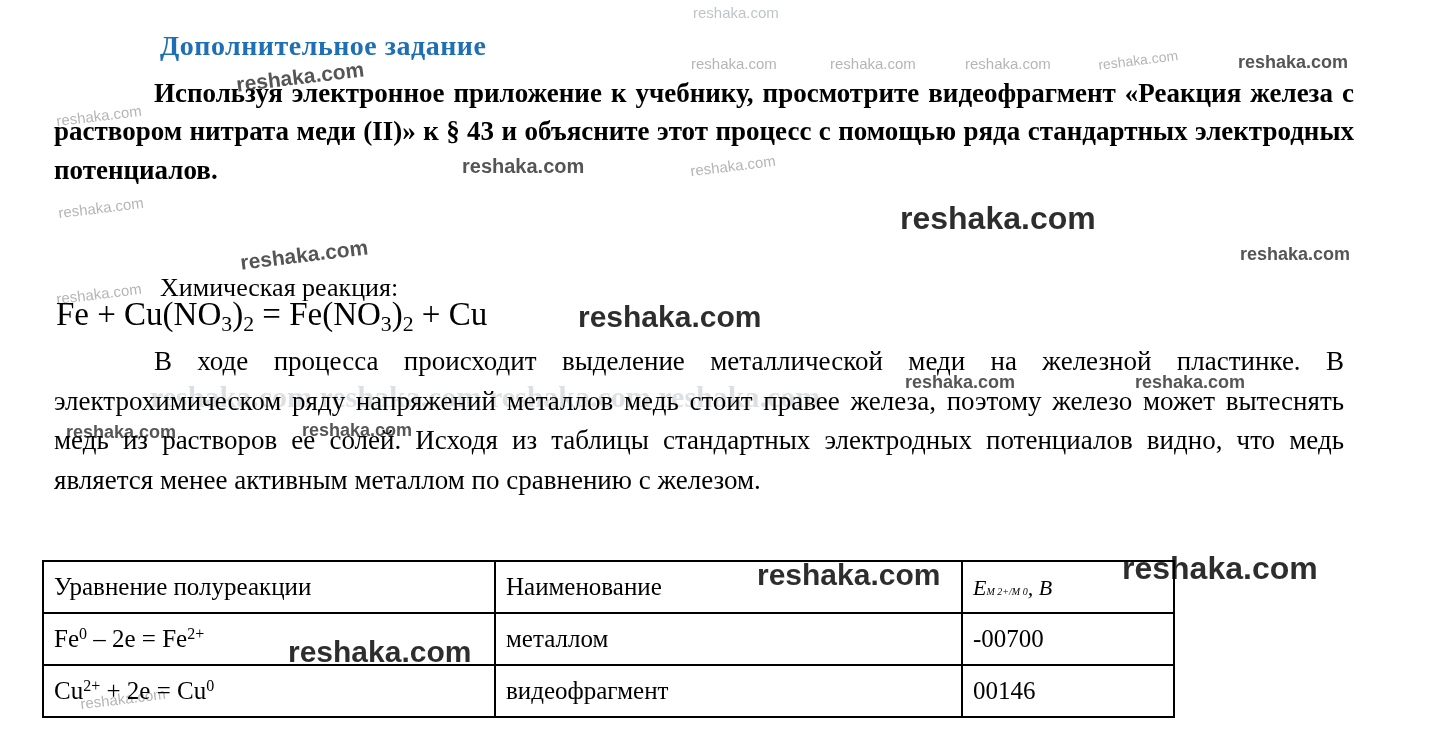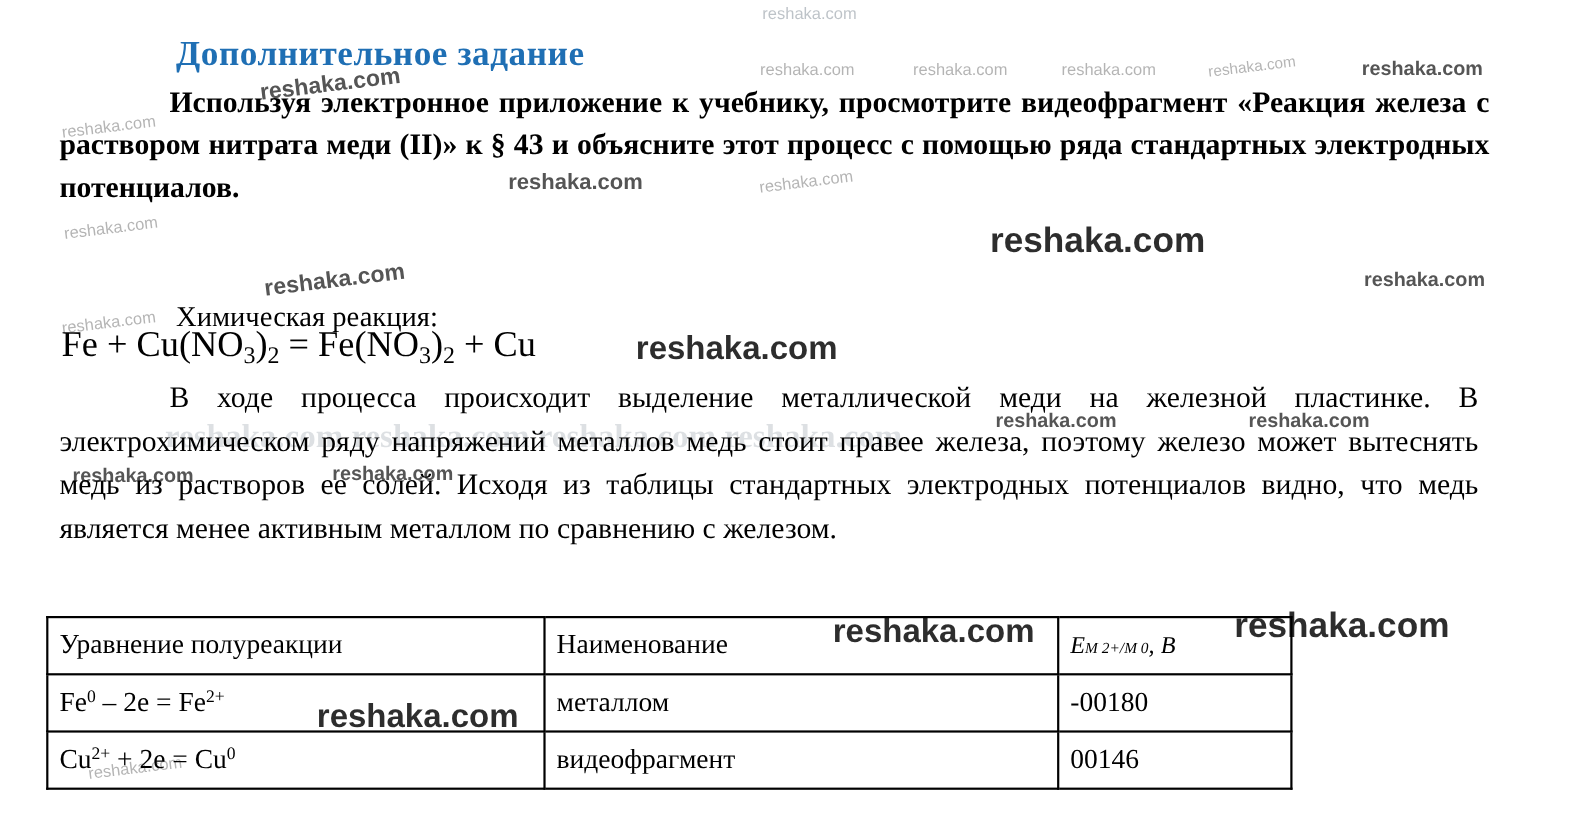--- a/index.html
+++ b/index.html
@@ -45,21 +45,21 @@
     font-family: "Liberation Serif", serif;
   }
 
   
   .heading {
     position: absolute;
     left: 160px;
     top: 30px;
     font-family: "Liberation Serif", serif;
     font-weight: bold;
-    font-size: 32px;
+    font-size: 28px;
     color: #1f6fb4;
     letter-spacing: 0.5px;
   }
 
   .task {
     position: absolute;
     left: 54px;
     top: 74px;
     width: 1300px;
     font-weight: bold;
@@ -111,21 +111,21 @@
     padding: 5px 10px;
     vertical-align: middle;
     height: 40px;
   }
   table.data td.c1 { width: 430px; }
   table.data td.c2 { width: 445px; }
   table.data td.c3 { width: 190px; }
   sup { font-size: 0.64em; vertical-align: 0.5em; }
   sub { font-size: 0.64em; vertical-align: -0.28em; }
   .epot { font-style: italic; font-size: 22px; }
-  .epot .small { font-size: 14px; text-align: center; }
+  .epot .small { font-size: 10px; text-align: center; }
 </style>
 </head>
 <body>
 
 <div id="page">
 
   <div id="wm-layer">
       <div class="wm blue" style="left: 693px; top: 4px; font-size: 15px;">reshaka.com</div>
       <div class="wm" style="left: 691px; top: 55px; font-size: 15px;">reshaka.com</div>
       <div class="wm" style="left: 830px; top: 55px; font-size: 15px;">reshaka.com</div>
@@ -171,21 +171,21 @@
       <tr>
         <td class="c1">Уравнение полуреакции</td>
         <td class="c2">Наименование</td>
         <td class="c3">
           <span class="epot"><span>E</span><span class="small">M 2+/M 0</span><span>, В</span></span>
         </td>
       </tr>
       <tr>
         <td class="c1">Fe<sup>0</sup> – 2e = Fe<sup>2+</sup></td>
         <td class="c2">металлом</td>
-        <td class="c3">-00180</td>
+        <td class="c3">-00700</td>
       </tr>
       <tr>
         <td class="c1">Cu<sup>2+</sup> + 2e = Cu<sup>0</sup></td>
         <td class="c2">видеофрагмент</td>
         <td class="c3">00146</td>
       </tr>
     </tbody>
   </table>
 
 </div>

